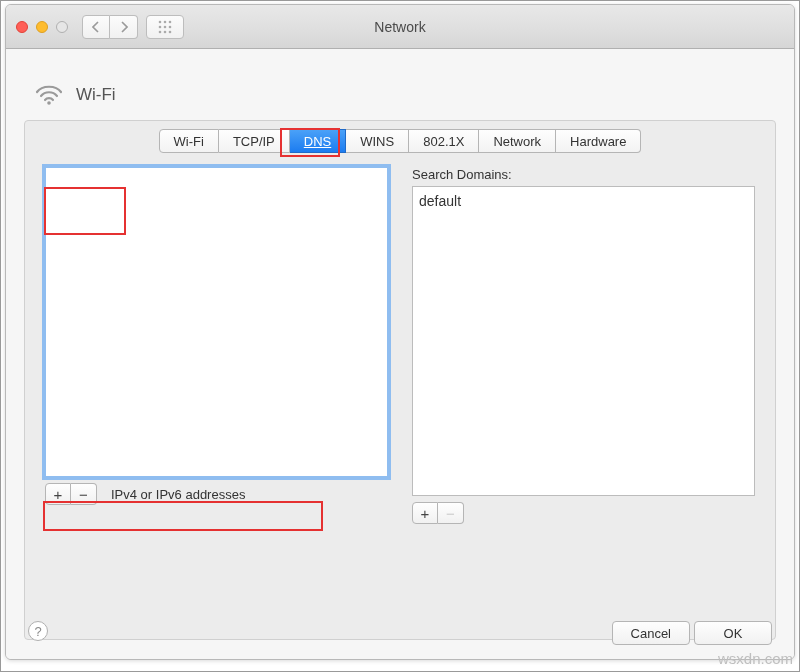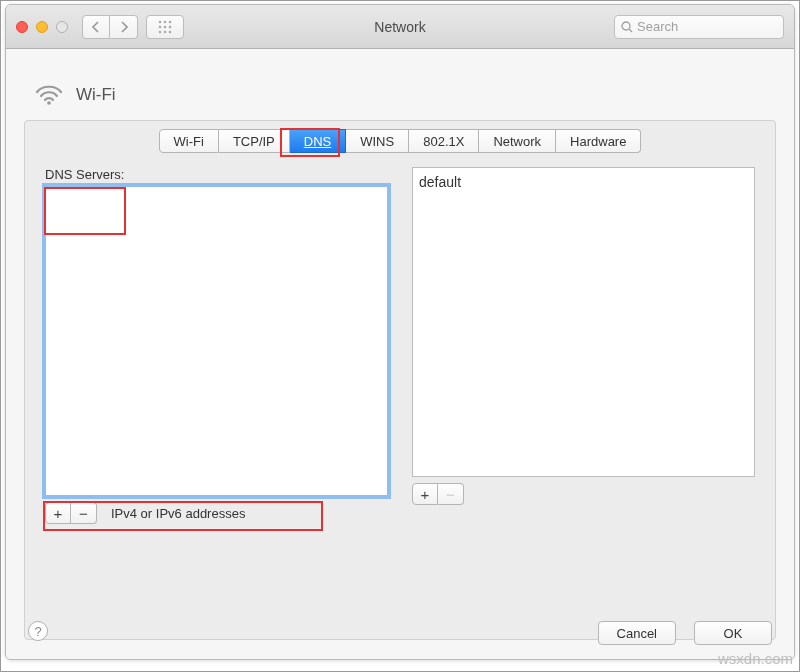--- a/index.html
+++ b/index.html
@@ -37,21 +37,21 @@
     .listbox{ background:#fff; border:1px solid #bcbcbc; height:310px; padding:4px 6px; overflow:auto; position:relative;}
     .listbox.focused{ box-shadow:0 0 0 3px #8fbdf0; border-color:#8fbdf0;}
     .list-item{ font-size:14px; line-height:20px;}
     .btnrow{ display:flex; align-items:center; margin-top:6px;}
     .sqbtn{ width:26px; height:22px; background:linear-gradient(#fefefe,#f1f1f1); border:1px solid #b5b5b5; display:flex; align-items:center; justify-content:center; font-size:15px; color:#444;}
     .sqbtn:first-child{border-radius:4px 0 0 4px;}
     .sqbtn+.sqbtn{border-left:none; border-radius:0 4px 4px 0;}
     .sqbtn.disabled{color:#ccc;}
     .hint{ margin-left:14px; font-size:13px; color:#333;}
     .help-btn{ position:absolute; left:22px; bottom:18px; width:20px; height:20px; border:1.5px solid #b0b0b0; border-radius:50%; display:flex; align-items:center; justify-content:center; color:#8a8a8a; font-size:13px; background:#fff;}
-    .dialog-btns{ position:absolute; right:22px; bottom:14px; display:flex; gap:18px;}
+    .dialog-btns{ position:absolute; right:22px; bottom:14px; display:flex; gap:4px;}
     .dlg-btn{ min-width:78px; height:24px; padding:0 18px; background:linear-gradient(#fefefe,#f1f1f1); border:1px solid #b5b5b5; border-radius:4px; font-size:13px; color:#333;}
     .redbox{ position:absolute; border:2px solid #e53131; pointer-events:none;}
     .rb-tab{ top:7px; left:255px; width:60px; height:29px;}
     .rb-dns{ top:66px; left:19px; width:82px; height:48px;}
     .rb-add{ top:380px; left:18px; width:280px; height:30px;}
     .watermark{position:absolute; right:6px; bottom:4px; font-size:15px; color:#bfbfbf;}
   </style>
 </head>
 <body>
 
@@ -82,27 +82,20 @@
             <circle cx="12" cy="2" r="1.3" fill="currentColor"></circle>
         <circle cx="2" cy="7" r="1.3" fill="currentColor"></circle>
             <circle cx="7" cy="7" r="1.3" fill="currentColor"></circle>
             <circle cx="12" cy="7" r="1.3" fill="currentColor"></circle>
         <circle cx="2" cy="12" r="1.3" fill="currentColor"></circle>
             <circle cx="7" cy="12" r="1.3" fill="currentColor"></circle>
             <circle cx="12" cy="12" r="1.3" fill="currentColor"></circle>
       </svg>
     </div>
     <div class="title">Network</div>
-    <div class="search">
-      <svg width="12" height="12" viewBox="0 0 12 12">
-            <circle cx="5" cy="5" r="4" stroke="currentColor" stroke-width="1.3" fill="none"></circle>
-            <line x1="8" y1="8" x2="11" y2="11" stroke="currentColor" stroke-width="1.3"></line>
-          </svg>
-      <span>Search</span>
-    </div>
   </div>
 
   <div class="content">
     <div class="header-row">
       <div class="wifi-icon">
         <svg width="30" height="24" viewBox="0 0 30 24">
           <path d="M3 11 C8 4 22 4 27 11" stroke="#9a9a9a" stroke-width="2.2" fill="none" stroke-linecap="round"></path>
           <path d="M7 15 C11 10 19 10 23 15" stroke="#9a9a9a" stroke-width="2.2" fill="none" stroke-linecap="round"></path>
           <path d="M11 19 C13 16.5 17 16.5 19 19" stroke="#9a9a9a" stroke-width="2.2" fill="none" stroke-linecap="round"></path>
           <circle cx="15" cy="22" r="1.8" fill="#9a9a9a"></circle>
@@ -133,35 +126,35 @@
                 <span>Network</span>
               </div>
           <div class="tab">
                 <span>Hardware</span>
               </div>
         </div>
       </div>
 
       <div class="columns">
         <div class="col">
-          <div class="col-label">DNS Servers:</div>
           <div class="listbox focused">
           </div>
           <div class="btnrow">
             <div class="sqbtn">
                   <span>+</span>
                 </div>
             <div class="sqbtn">
                   <span>−</span>
                 </div>
             <div class="hint">IPv4 or IPv6 addresses</div>
           </div>
         </div>
 
         <div class="col">
+          <div class="col-label">Search Domains:</div>
           <div class="listbox">
             <div class="list-item">default</div>
           </div>
           <div class="btnrow">
             <div class="sqbtn">
                   <span>+</span>
                 </div>
             <div class="sqbtn disabled">
                   <span>−</span>
                 </div>

